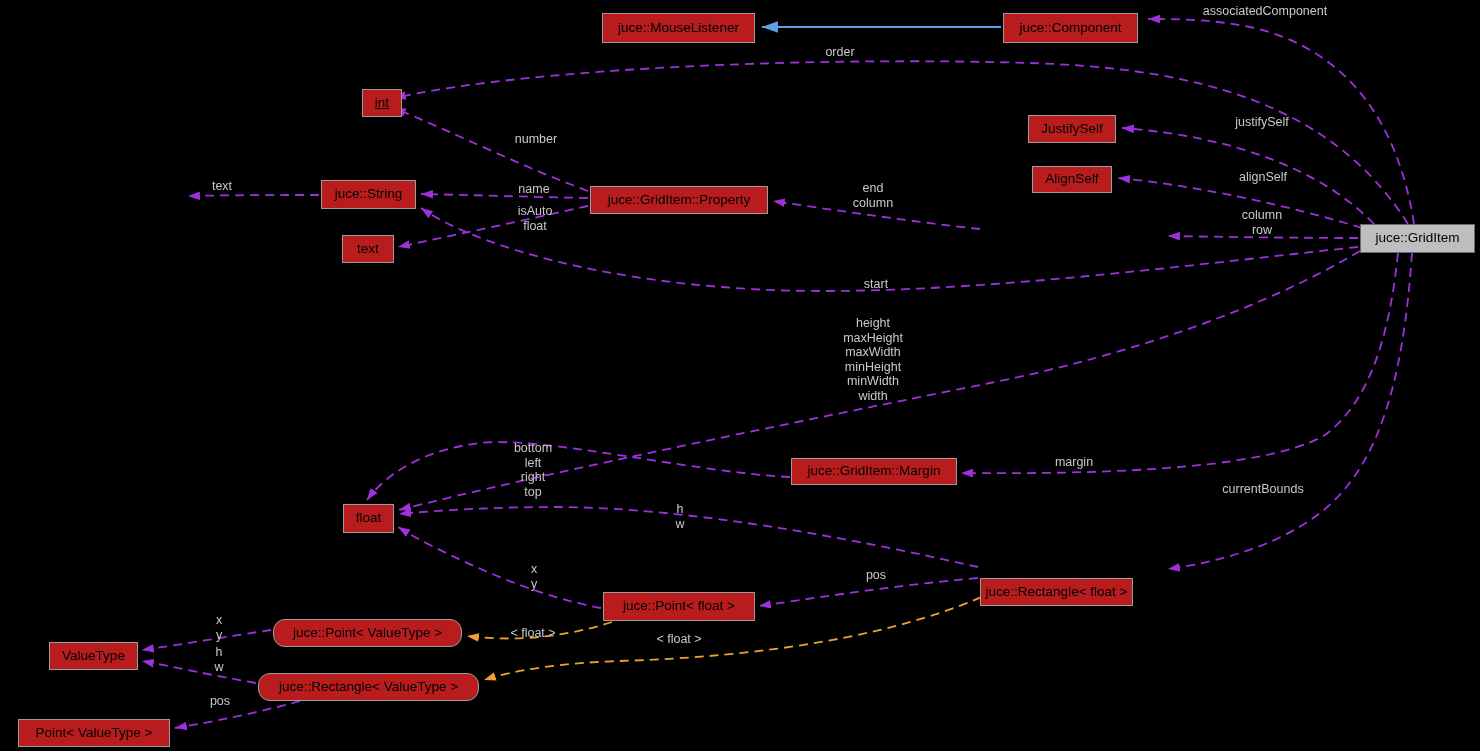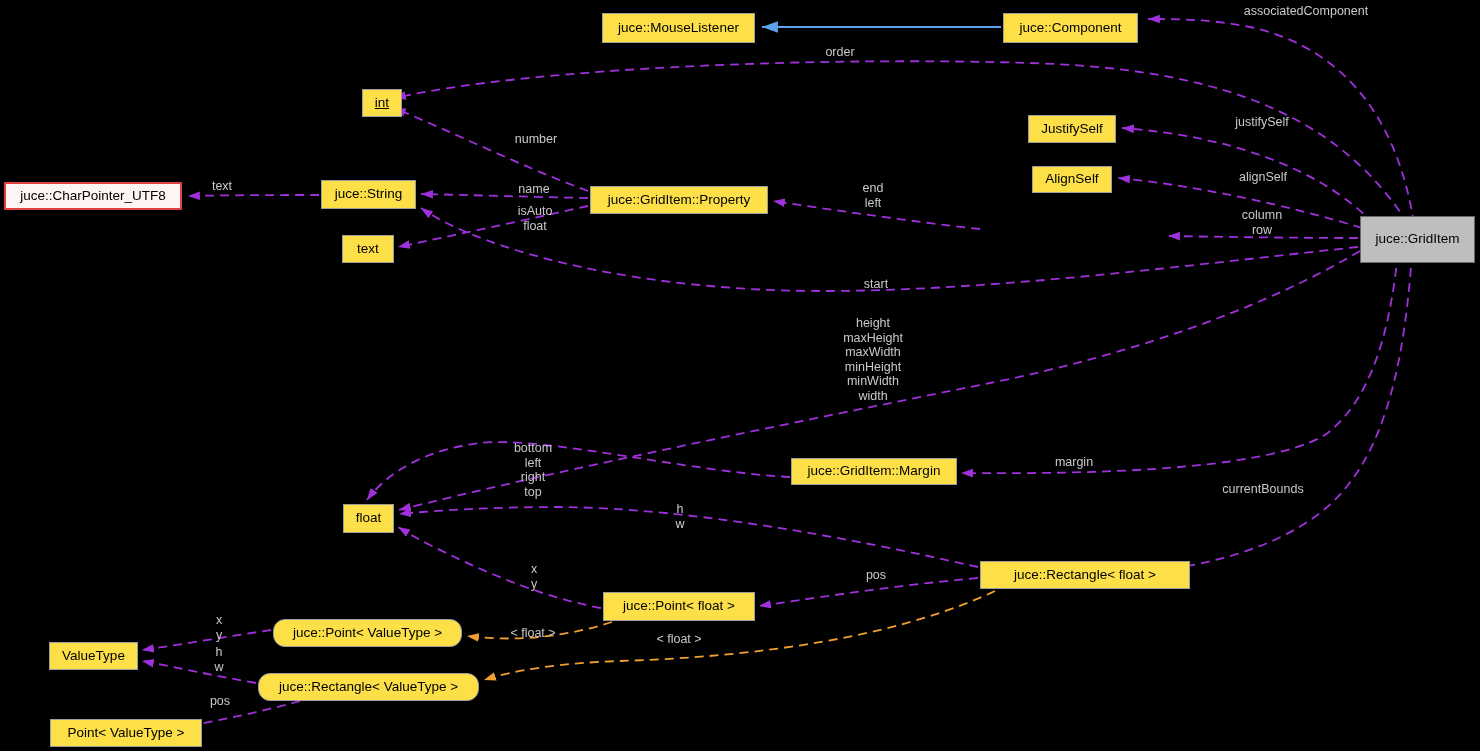--- a/index.html
+++ b/index.html
@@ -7,21 +7,21 @@
     position:relative;width:1480px;height:751px;background:#000000;overflow:hidden;
     font-family:"Liberation Sans","DejaVu Sans",sans-serif;
   }
   #edges{position:absolute;left:0;top:0;width:1480px;height:751px;}
   .edge{fill:none;stroke:#A030DC;stroke-width:1.8;stroke-dasharray:9 6;}
   .edge.solid{stroke-dasharray:none;}
   .edge.blue{stroke:#5FA2EC;stroke-width:1.8;}
   .edge.orange{stroke:#F0A030;}
   .node{
     position:absolute;box-sizing:border-box;display:flex;align-items:center;justify-content:center;
-    background:#fde047;border:1.5px solid #9C9C9C;color:#000;
+    background:#b91c1c;border:1.5px solid #9C9C9C;color:#000;
     font-size:13.5px;line-height:1.25;white-space:pre-line;text-align:center;padding:0 4px;
     cursor:pointer;
   }
   .node.hl{background:#BEBEBE;border-color:#6A6A6A;}
   .node.red{background:#FFF4F4;border:2px solid #E04040;}
   .elabel{
     position:absolute;color:#C9C9C9;font-size:12.5px;line-height:14.5px;
     white-space:pre-line;text-align:center;transform:translateX(-50%);
   }
 </style>
@@ -68,42 +68,41 @@
     <path class="edge" d="M 300,701 C 260,712 218,721 175,728" marker-end="url(#ap)"></path>
     <path class="edge orange" d="M 612,622 C 566,637 515,642 467,636" marker-end="url(#ao)"></path>
     <path class="edge orange" d="M 995,591 C 880,645 720,658 620,661 C 560,663 515,670 484,680" marker-end="url(#ao)"></path>
   </svg>
 
   <div class="node" style="left:602px;top:13px;width:153px;height:30px;">juce::MouseListener</div>
   <div class="node" style="left:1003px;top:13px;width:135px;height:30px;">juce::Component</div>
   <div class="node" style="left:362px;top:89px;width:40px;height:28px;text-decoration:underline;">int</div>
   <div class="node" style="left:1028px;top:115px;width:88px;height:28px;">JustifySelf</div>
   <div class="node" style="left:1032px;top:166px;width:80px;height:27px;">AlignSelf</div>
-  <div class="node red" style="left:4px;top:182px;width:178px;height:28px;">juce::CharPointer_UTF8</div>
   <div class="node" style="left:321px;top:180px;width:95px;height:29px;">juce::String</div>
   <div class="node" style="left:590px;top:186px;width:178px;height:28px;">juce::GridItem::Property</div>
-  <div class="node hl" style="left:1360px;top:216px;width:115px;height:47px;">juce::GridItem</div>
+  <div class="node hl" style="left:1360px;top:224px;width:115px;height:29px;">juce::GridItem</div>
   <div class="node" style="left:342px;top:235px;width:52px;height:28px;">text</div>
   <div class="node" style="left:791px;top:458px;width:166px;height:27px;">juce::GridItem::Margin</div>
   <div class="node" style="left:343px;top:504px;width:51px;height:29px;">float</div>
-  <div class="node" style="left:980px;top:561px;width:210px;height:28px;">juce::Rectangle&lt; float &gt;</div>
+  <div class="node" style="left:980px;top:578px;width:153px;height:28px;">juce::Rectangle&lt; float &gt;</div>
   <div class="node" style="left:603px;top:592px;width:152px;height:29px;">juce::Point&lt; float &gt;</div>
   <div class="node" style="left:273px;top:619px;width:189px;height:28px;border-radius:12px;">juce::Point&lt; ValueType &gt;</div>
   <div class="node" style="left:49px;top:642px;width:89px;height:28px;">ValueType</div>
   <div class="node" style="left:258px;top:673px;width:221px;height:28px;border-radius:12px;">juce::Rectangle&lt; ValueType &gt;</div>
-  <div class="node" style="left:18px;top:719px;width:152px;height:28px;margin-left:32px;">Point&lt; ValueType &gt;</div>
+  <div class="node" style="left:18px;top:719px;width:152px;height:28px;">Point&lt; ValueType &gt;</div>
 
   <div class="elabel" style="left:840px;top:45px;">order</div>
-  <div class="elabel" style="left:1306px;top:4px;">associatedComponent</div>
+  <div class="elabel" style="left:1265px;top:4px;">associatedComponent</div>
   <div class="elabel" style="left:1262px;top:115px;">justifySelf</div>
   <div class="elabel" style="left:1263px;top:170px;">alignSelf</div>
   <div class="elabel" style="left:1262px;top:208px;">column
 row</div>
   <div class="elabel" style="left:873px;top:181px;">end
-left</div>
+column</div>
   <div class="elabel" style="left:536px;top:132px;">number</div>
   <div class="elabel" style="left:534px;top:182px;">name</div>
   <div class="elabel" style="left:535px;top:204px;">isAuto
 float</div>
   <div class="elabel" style="left:222px;top:179px;">text</div>
   <div class="elabel" style="left:876px;top:277px;">start</div>
   <div class="elabel" style="left:873px;top:316px;">height
 maxHeight
 maxWidth
 minHeight

